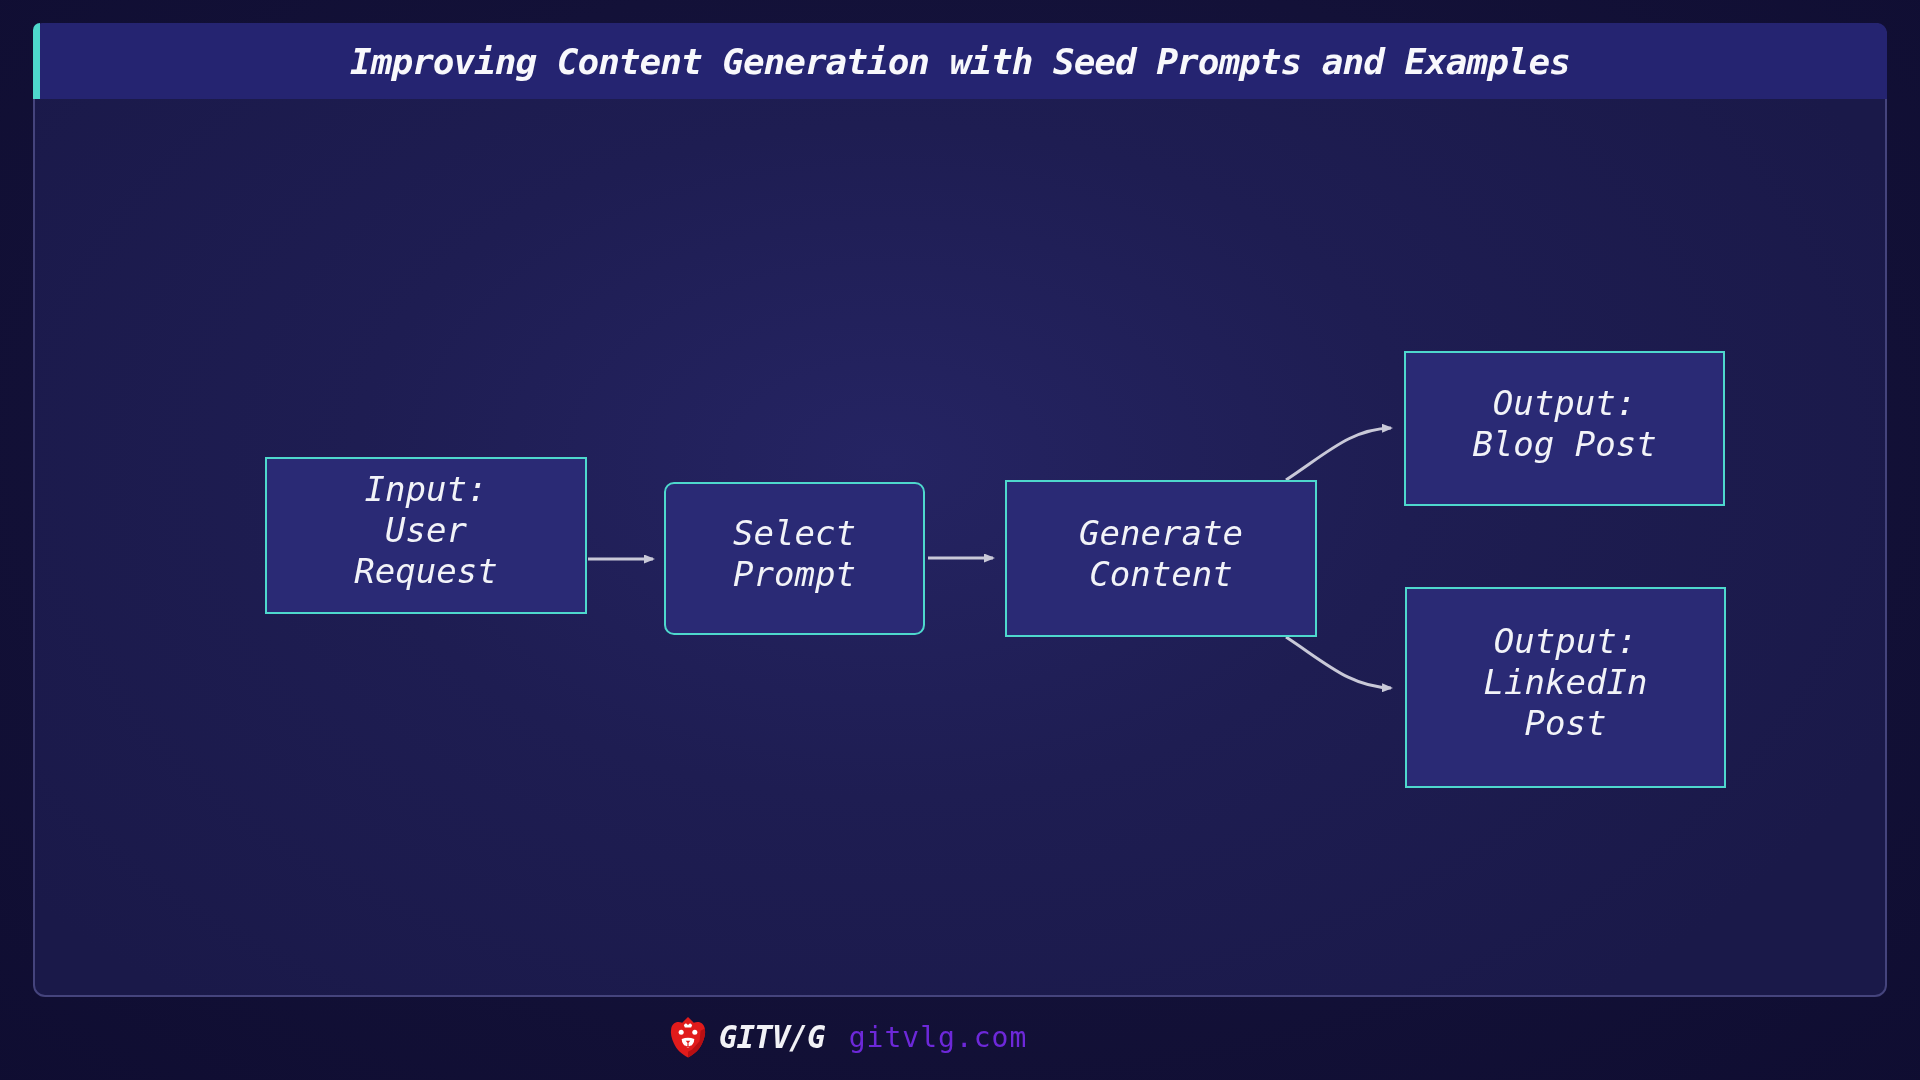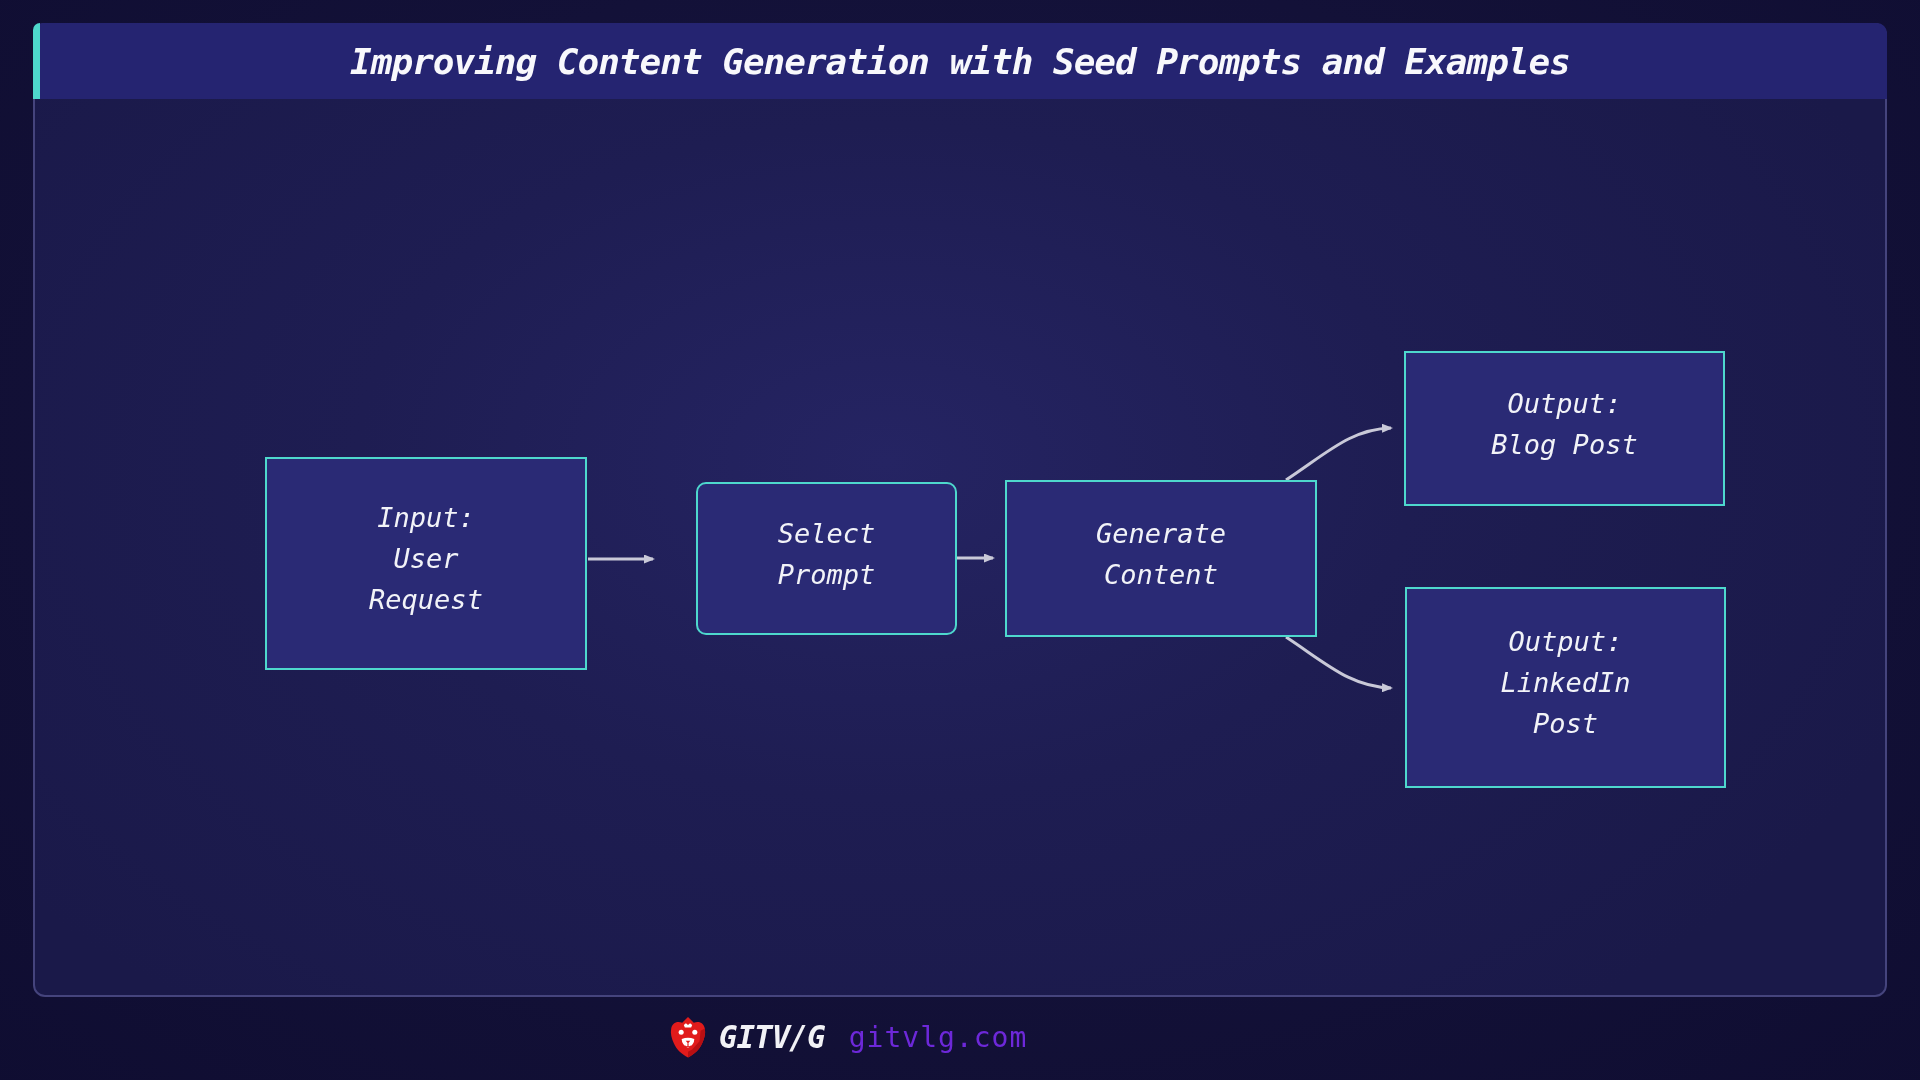--- a/index.html
+++ b/index.html
@@ -25,25 +25,25 @@
   }
   .title{
     color:#f8f8fc;font-size:36px;font-weight:700;letter-spacing:-1px;white-space:nowrap;
   }
   .node{
     position:absolute;box-sizing:border-box;
     background:#2a2a75;border:2px solid #4ed8cd;
     display:flex;align-items:center;justify-content:center;
   }
   .node .label{
-    color:#f2f3f8;font-size:27px;line-height:41px;text-align:center;
+    color:#f2f3f8;font-size:34px;line-height:41px;text-align:center;
     white-space:pre-line;transform:translateY(-5px);
   }
-  .node-input{left:230px;top:432px;width:322px;height:213px;}
-  .node-select{left:661px;top:457px;width:261px;height:153px;border-radius:10px;}
+  .node-input{left:230px;top:432px;width:322px;height:157px;}
+  .node-select{left:629px;top:457px;width:261px;height:153px;border-radius:10px;}
   .node-generate{left:970px;top:455px;width:312px;height:157px;}
   .node-blog{left:1369px;top:326px;width:321px;height:155px;}
   .node-linkedin{left:1370px;top:562px;width:321px;height:201px;}
   .edges{position:absolute;left:0;top:0;width:1920px;height:1080px;pointer-events:none;}
   .footer{
     position:absolute;left:0;top:1006px;width:1696px;height:62px;
     display:flex;align-items:center;justify-content:center;gap:12px;
   }
   .lion{width:38px;height:42px;display:inline-flex;}
   .brand{

